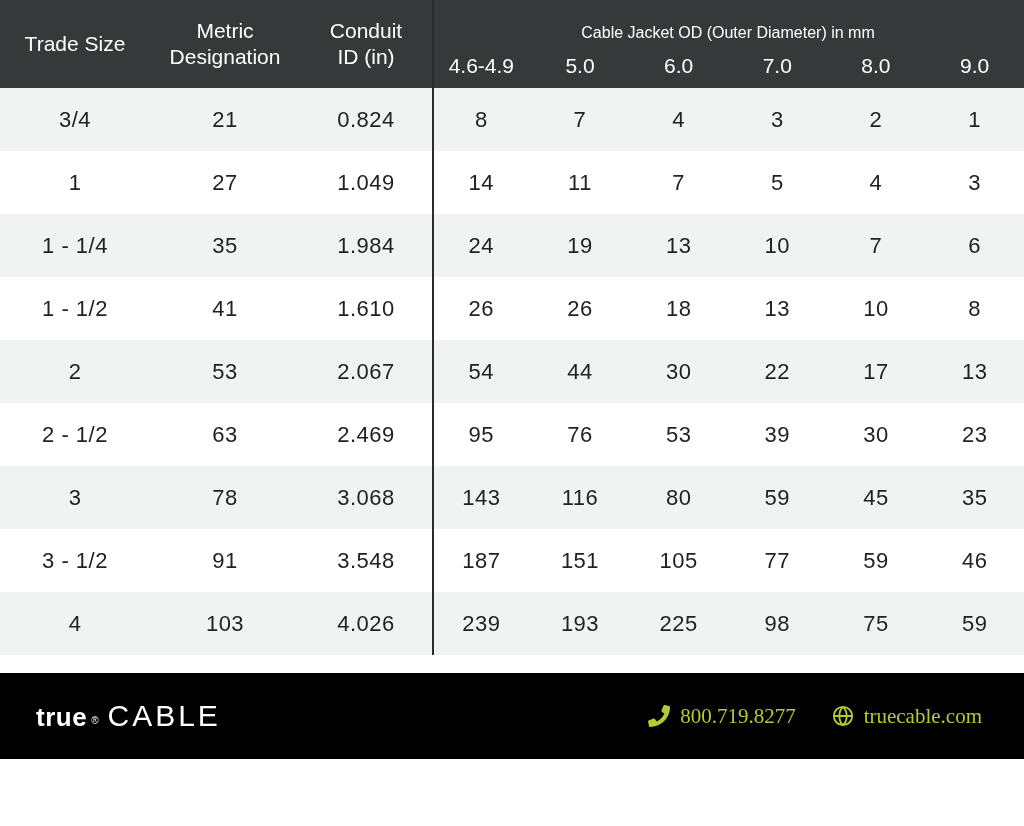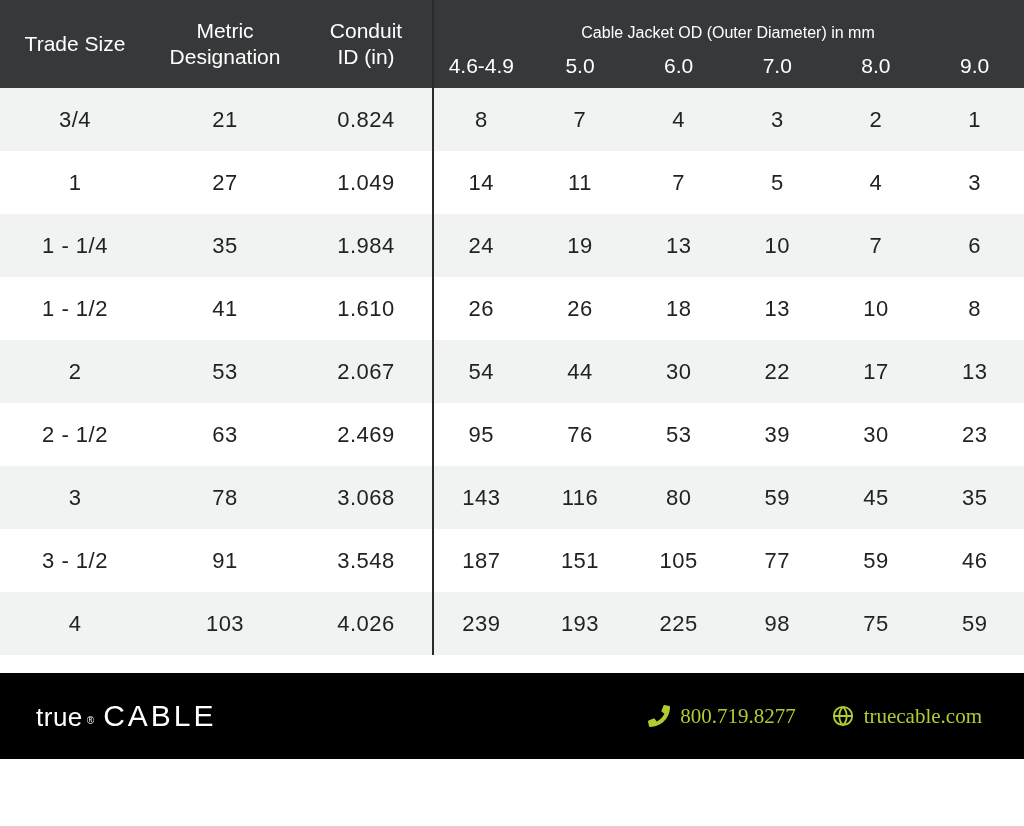--- a/index.html
+++ b/index.html
@@ -78,21 +78,21 @@
     margin-top: 18px;
     background: #000;
     height: 86px;
     display: flex;
     align-items: center;
     justify-content: space-between;
     padding: 0 42px 0 36px;
     color: #fff;
   }
   .brand { display: flex; align-items: baseline; gap: 2px; }
-  .brand .true { font-size: 26px; font-weight: 400; letter-spacing: 0.5px; }
+  .brand .true { font-size: 26px; font-weight: 700; letter-spacing: 0.5px; }
   .brand .reg  { font-size: 10px; position: relative; top: -2px; margin-left: 2px; }
   .brand .cable { font-size: 30px; font-weight: 300; letter-spacing: 3px; margin-left: 7px; }
 
   .contact { display: flex; align-items: center; gap: 36px; font-size: 21px; font-family: Liberation Serif, serif; }
   .contact .item { display: flex; align-items: center; gap: 10px; color: #b1cc30; }
   .contact .item span.text { color: #b1cc30; }
   .icon { width: 22px; height: 22px; display: inline-block; }
   .icon svg { width: 100%; height: 100%; fill: #b1cc30; }
 </style>
 </head>

